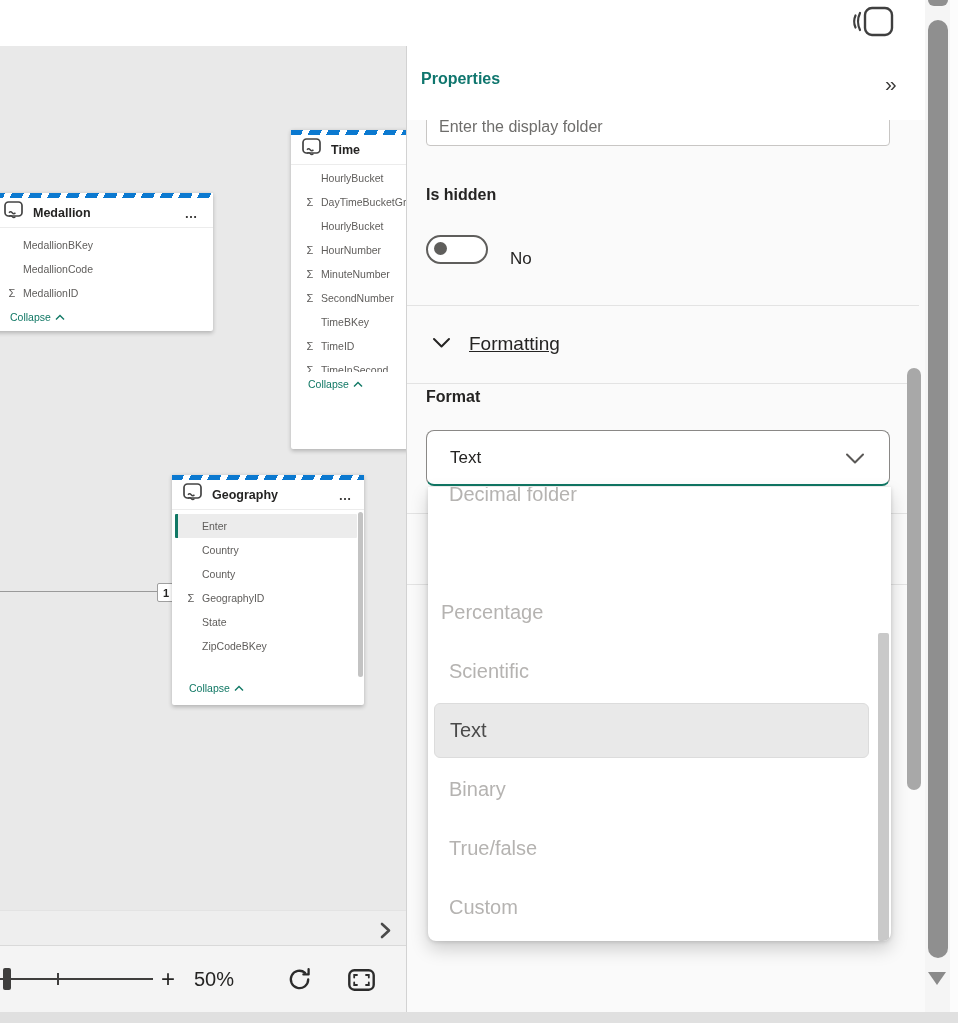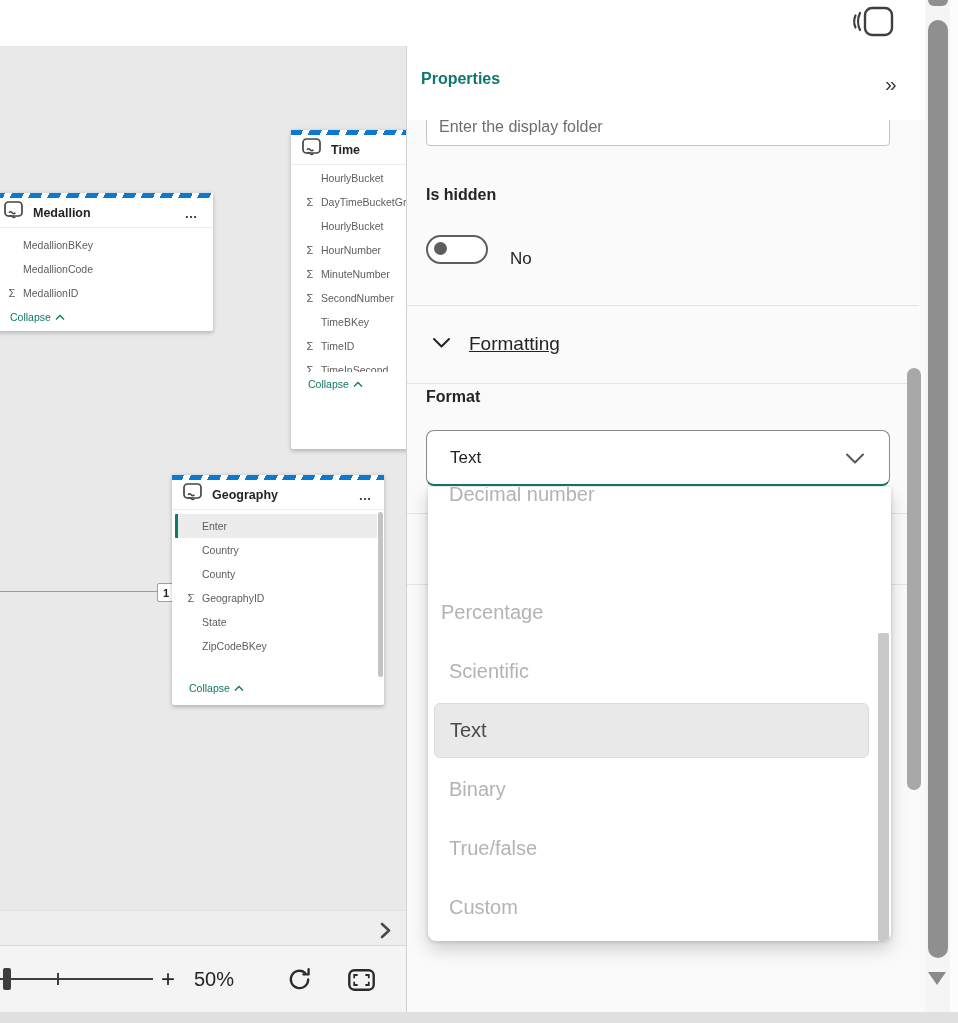--- a/index.html
+++ b/index.html
@@ -199,21 +199,21 @@
     </div>
     <div class="cardbar" style="right:2px;top:37px;height:143px;"></div>
     <div class="collapse" style="top:248px;">
       <span>Collapse</span>
       <span><svg width="10" height="7" viewBox="0 0 10 7">
             <path d="M1,5.5 L5,1.5 L9,5.5" fill="none" stroke="#117865" stroke-width="1.4"></path>
           </svg></span>
     </div>
   </div>
 
-  <div class="card" style="left:172px;top:429px;width:212px;height:230px;">
+  <div class="card" style="left:172px;top:429px;width:192px;height:230px;">
     <div class="dash"></div>
     <div class="card-h">
       <span>
         <svg width="21" height="19" viewBox="0 0 21 19">
           <rect x="1" y="1" width="17" height="14" rx="3.5" fill="none" stroke="#444" stroke-width="1.7"></rect>
           <path d="M5,11.8 q1.6,-2 3.2,0 q1.6,2 3.2,0 M5,15.6 q1.6,-2 3.2,0 q1.6,2 3.2,0" fill="none" stroke="#444" stroke-width="1.4"></path>
         </svg>
       </span>
       <span class="tname">Geography</span>
       <span class="more" style="right:11px;">…</span>
@@ -311,21 +311,21 @@
   <div class="select">
     <span class="val">Text</span>
     <span class="chev">
       <svg width="20" height="13" viewBox="0 0 20 13">
           <path d="M2,2.5 L10,10.5 L18,2.5" fill="none" stroke="#5a5856" stroke-width="2" stroke-linecap="round" stroke-linejoin="round"></path>
         </svg>
     </span>
   </div>
 
   <div class="dropdown">
-    <div class="opt" style="top:-20px;">Decimal number</div>
+    <div class="opt" style="top:-20px;">Decimal folder</div>
     <div class="opt" style="top:98px;padding-left:13px;">Percentage</div>
     <div class="opt" style="top:157px;">Scientific</div>
     <div class="opt sel" style="top:216px;">Text</div>
     <div class="opt" style="top:275px;">Binary</div>
     <div class="opt" style="top:334px;">True/false</div>
     <div class="opt" style="top:393px;">Custom</div>
     <div class="dd-bar" style="top:146px;height:308px;"></div>
   </div>
 </div>
 

